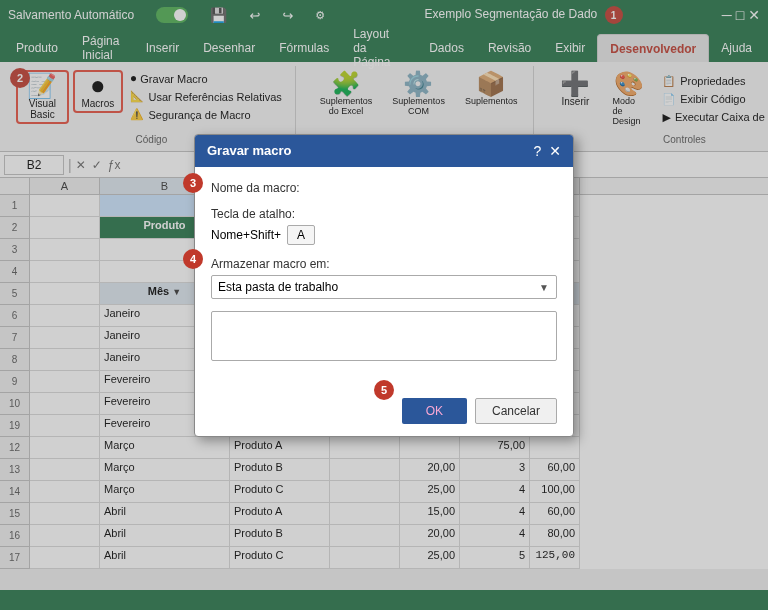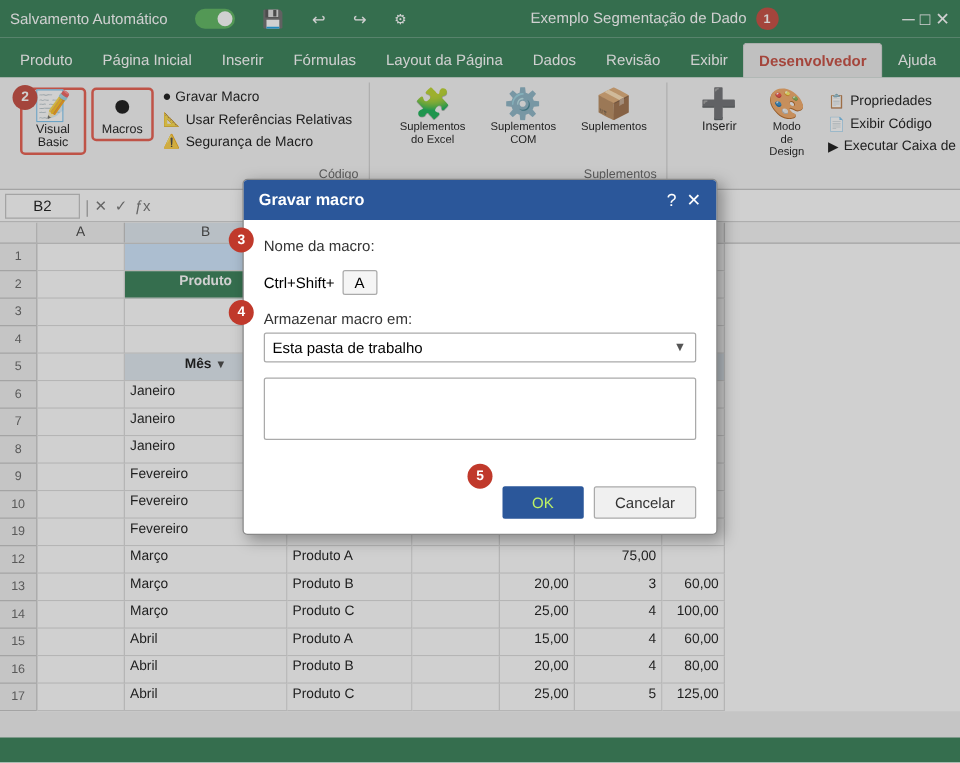--- a/index.html
+++ b/index.html
@@ -57,21 +57,21 @@
     .ribbon {
       background: #f5f5f5;
       border-bottom: 1px solid #c0c0c0;
       padding: 4px 8px;
       display: flex;
       gap: 8px;
       min-height: 90px;
     }
     .ribbon-group-label {
       font-size: 10px; color: #555; margin-top: auto; padding-top: 4px;
-      text-align: right;
+      text-align: center;
     }
     .ribbon-item-small {
       display: flex; align-items: center; gap: 4px;
       cursor: pointer; padding: 2px 4px; border-radius: 2px;
       font-size: 11px; width: 160px;
     }
     .ribbon-small-group { display: flex; flex-direction: column; justify-content: center; gap: 1px; }
 
     .ribbon-group-vb {
       display: flex; flex-direction: row; gap: 4px; align-items: flex-start;
@@ -188,21 +188,21 @@
     }
     .form-textarea {
       width: 100%; border: 1px solid #aaa; height: 50px;
       padding: 4px 6px; font-size: 12px; resize: none; border-radius: 2px;
     }
     .modal-footer {
       display: flex; justify-content: flex-end; gap: 8px;
       padding: 8px 16px 12px;
     }
     .btn-ok {
-      background: #2b579a; color: #bef264; border: none; padding: 5px 24px;
+      background: #2b579a; color: #f9a8d4; border: none; padding: 5px 24px;
       font-size: 12px; cursor: pointer; border-radius: 2px;
     }
     .btn-cancel {
       background: #f0f0f0; color: #333; border: 1px solid #aaa;
       padding: 5px 16px; font-size: 12px; cursor: pointer; border-radius: 2px;
     }
 
     
     .badge {
       display: inline-flex; align-items: center; justify-content: center;
@@ -248,20 +248,21 @@
     <span style="font-size:14px; cursor:pointer;">─</span>
     <span style="font-size:14px; cursor:pointer;">□</span>
     <span style="font-size:14px; cursor:pointer;">✕</span>
   </div>
 </div>
 
 <div class="ribbon-tabs">
   <div class="ribbon-tab">Produto</div>
   <div class="ribbon-tab">Página Inicial</div>
   <div class="ribbon-tab">Inserir</div>
+  <div class="ribbon-tab">Desenhar</div>
   <div class="ribbon-tab">Fórmulas</div>
   <div class="ribbon-tab">Layout da Página</div>
   <div class="ribbon-tab">Dados</div>
   <div class="ribbon-tab">Revisão</div>
   <div class="ribbon-tab">Exibir</div>
   <div class="ribbon-tab active">Desenvolvedor</div>
   <div class="ribbon-tab">Ajuda</div>
 </div>
 
 <div class="ribbon">
@@ -314,21 +315,21 @@
   </div>
 
   <div style="display:flex; flex-direction:column; border-right:1px solid #d0d0d0; padding:4px 8px 2px;">
     <div style="display:flex; gap:4px;">
       <div class="vb-item-large">
         <span class="icon" style="font-size:24px;">➕</span>
         <span style="font-size:10px;">Inserir</span>
       </div>
       <div class="vb-item-large">
         <span class="icon" style="font-size:24px;">🎨</span>
-        <span style="font-size:9px; text-align:center;">Modo de<br>Design</span>
+        <span style="font-size:9px; text-align:left;">Modo de<br>Design</span>
       </div>
       <div class="ribbon-small-group">
         <div class="ribbon-item-small">
           <span>📋</span>
           <span>Propriedades</span>
         </div>
         <div class="ribbon-item-small">
           <span>📄</span>
           <span>Exibir Código</span>
         </div>
@@ -548,21 +549,21 @@
         <div class="cell cw-g" style="text-align:right;">80,00</div>
       </div>
 
       <div class="grid-row">
         <div class="cell cw-a"></div>
         <div class="cell cw-b">Abril</div>
         <div class="cell cw-c">Produto C</div>
         <div class="cell cw-d"></div>
         <div class="cell cw-e" style="text-align:right;">25,00</div>
         <div class="cell cw-f" style="text-align:right;">5</div>
-        <div class="cell cw-g" style="text-align:right;">125,00</div>
+        <div class="cell cw-g" style="text-align:right;font-family:Liberation Mono, monospace;">125,00</div>
       </div>
     </div>
   </div>
 </div>
 
 <div class="status-bar">
   <span></span>
 </div>
 
 <div class="modal-overlay">
@@ -575,22 +576,23 @@
       </div>
     </div>
     <div class="modal-body">
 
       <div class="form-group" style="position:relative;">
         <span class="badge" style="position:absolute; top:-8px; left:-28px;">3</span>
         <label class="form-label">Nome da macro:</label>
       </div>
 
       <div class="form-group">
+        <label class="form-label">Tecla de atalho:</label>
         <div class="shortcut-row">
-          <span>Ctrl+Shift+</span>
+          <span>Nome+Shift+</span>
           <div class="shortcut-box">A</div>
         </div>
       </div>
 
       <div class="form-group" style="position:relative;">
         <span class="badge" style="position:absolute; top:-8px; left:-28px;">4</span>
         <label class="form-label">Armazenar macro em:</label>
         <div class="select-wrapper">
           <select class="form-select">
             <option>Esta pasta de trabalho</option>

